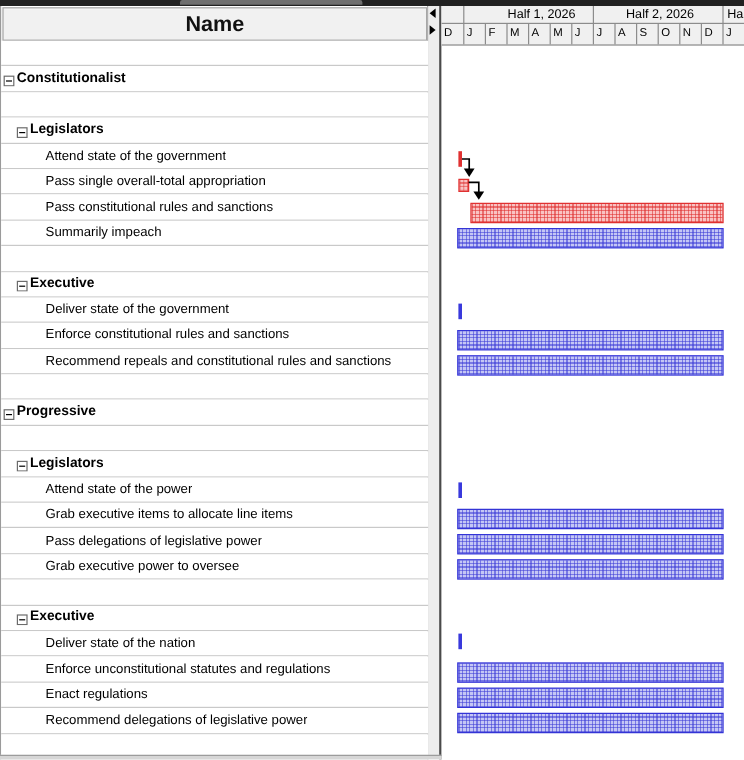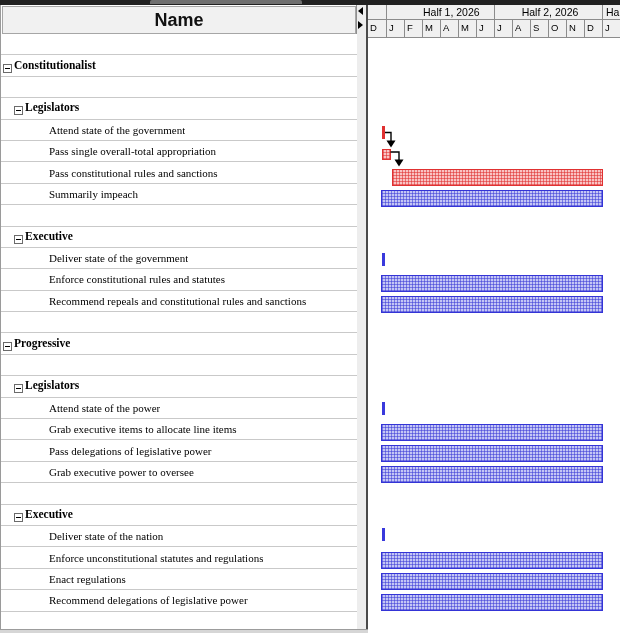--- a/index.html
+++ b/index.html
@@ -8,27 +8,27 @@
 
   #app { position:absolute; left:0; top:0; width:620px; height:633px; background:#fff; }
 
   
   #top-strip { position:absolute; left:0; top:0; width:620px; height:5px; background:#212121; }
   #top-strip .seg { position:absolute; left:150px; top:0; width:152px; height:4px; background:#6f6f6f; border-radius:2px 2px 0 0; }
 
   
   #left-panel { position:absolute; left:0; top:5px; width:357px; height:628px; background:#fff; border-left:1px solid #9a9a9a; border-right:1px solid #8f8f8f; }
   #name-header { position:absolute; left:1px; top:1px; width:354px; height:28px; background:#f1f1f1; border:1px solid #a6a6a6; display:flex; align-items:center; justify-content:center; font-weight:bold; font-size:18px; color:#111; }
-  #rows { position:absolute; left:0; top:29px; width:356px; height:595px;font-family:Liberation Serif, serif; }
+  #rows { position:absolute; left:0; top:29px; width:356px; height:595px; }
   .trow { position:relative; width:356px; height:21.4px; border-bottom:1px solid #c9c9c9; display:flex; align-items:center; font-size:11px; color:#000; background:#fff; }
   .trow.group { font-weight:bold; font-size:11.5px; }
   .trow .lbl { white-space:nowrap; overflow:hidden; }
   .indent0 { padding-left:2px; }
   .indent1 { padding-left:13px; }
-  .indent2 { padding-left:48px; }
+  .indent2 { padding-left:37px; }
   .collapse-icon { display:inline-flex; align-items:center; justify-content:center; width:9px; height:9px; border:1px solid #6b6b6b; background:#fff; margin-right:2px; flex:0 0 auto; }
   .collapse-icon .minus { width:5px; height:1px; background:#000; }
 
   
   #splitter { position:absolute; left:357px; top:5px; width:11px; height:628px; background:#ededed; border-right:2px solid #4a4a4a; }
   .tri { position:absolute; width:0; height:0; }
   #tri-left  { left:1px; top:2px;  border-top:4px solid transparent; border-bottom:4px solid transparent; border-right:5px solid #000; }
   #tri-right { left:1px; top:16px; border-top:4px solid transparent; border-bottom:4px solid transparent; border-left:5px solid #000; }
 
   
@@ -105,21 +105,21 @@
         </div>
         <div class="trow group">
           <span class="lbl indent1"><span class="collapse-icon">
               <span class="minus"></span>
             </span>Executive</span>
         </div>
         <div class="trow">
           <span class="lbl indent2">Deliver state of the government</span>
         </div>
         <div class="trow">
-          <span class="lbl indent2">Enforce constitutional rules and statutes</span>
+          <span class="lbl indent2">Enforce constitutional rules and sanctions</span>
         </div>
         <div class="trow">
           <span class="lbl indent2">Recommend repeals and constitutional rules and sanctions</span>
         </div>
         <div class="trow">
           <span class="lbl indent0"></span>
         </div>
         <div class="trow group">
           <span class="lbl indent0"><span class="collapse-icon">
               <span class="minus"></span>

